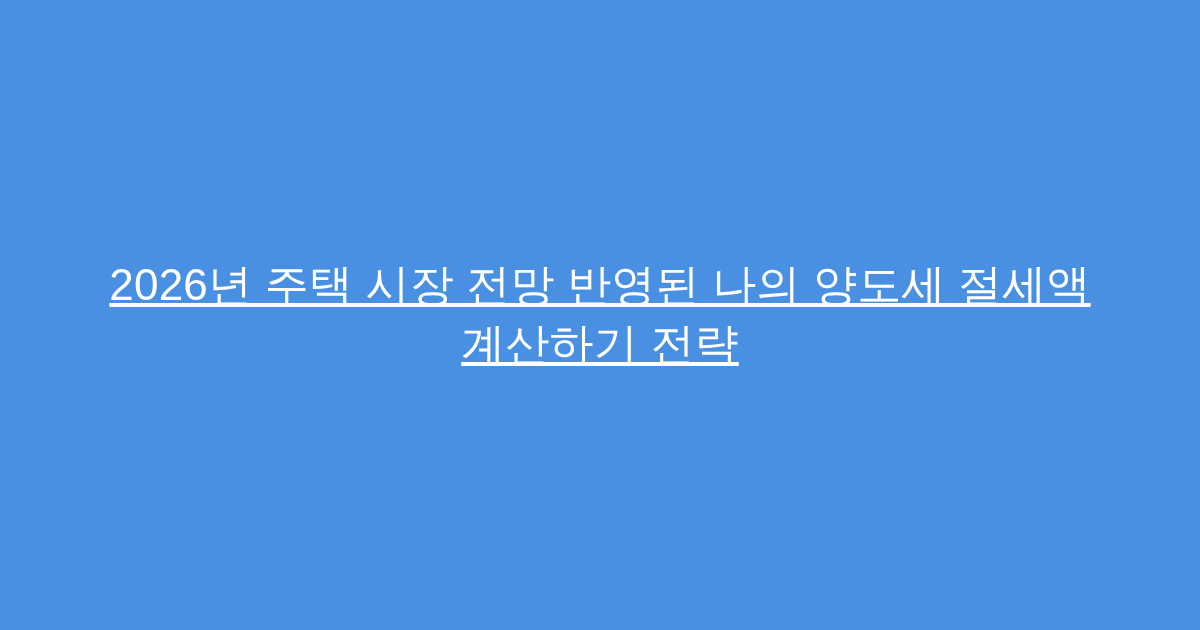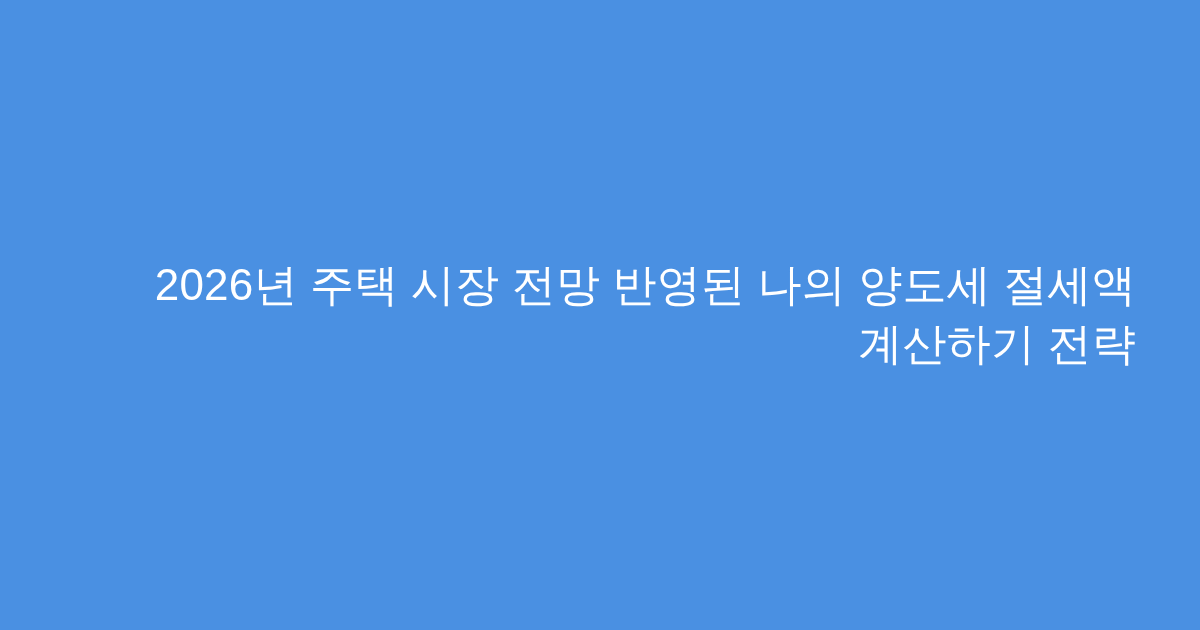--- a/index.html
+++ b/index.html
@@ -46,17 +46,17 @@
     text-rendering: optimizeLegibility;
   }
 </style>
 </head>
 <body>
 
 <div id="og-card" style="background-color: rgb(74, 144, 226);">
 
   <div class="title-block">
 
-    <h1 class="og-title" style="color: rgb(255, 255, 255); text-align: right;">2026년 주택 시장 전망 반영된 나의 양도세 절세액 계산하기 전략</h1>
+    <h1 class="og-title" style="color: rgb(255, 255, 255); text-align: center; text-decoration: underline;">2026년 주택 시장 전망 반영된 나의 양도세 절세액 계산하기 전략</h1>
 
   </div>
 
 </div>
 
 </body></html>

